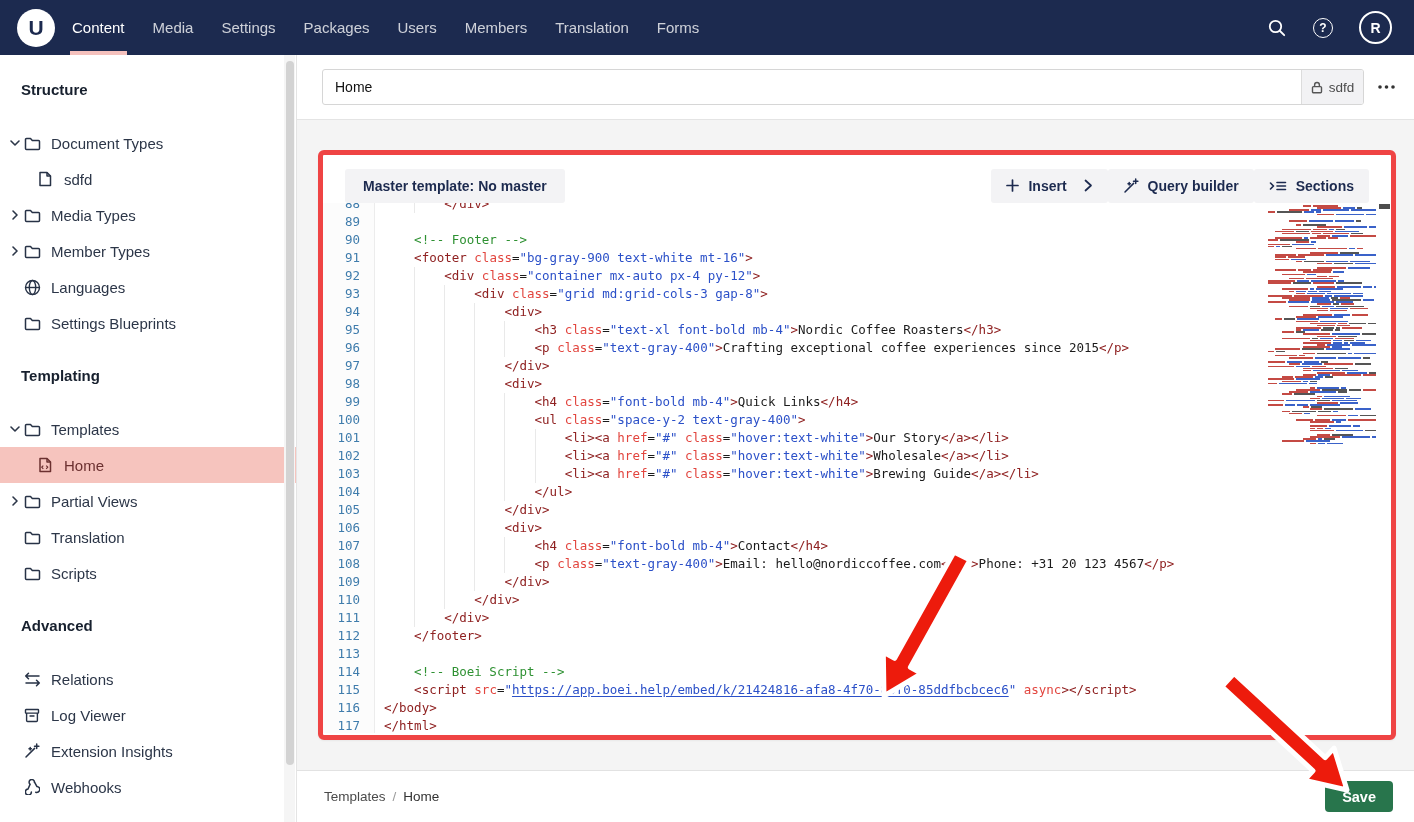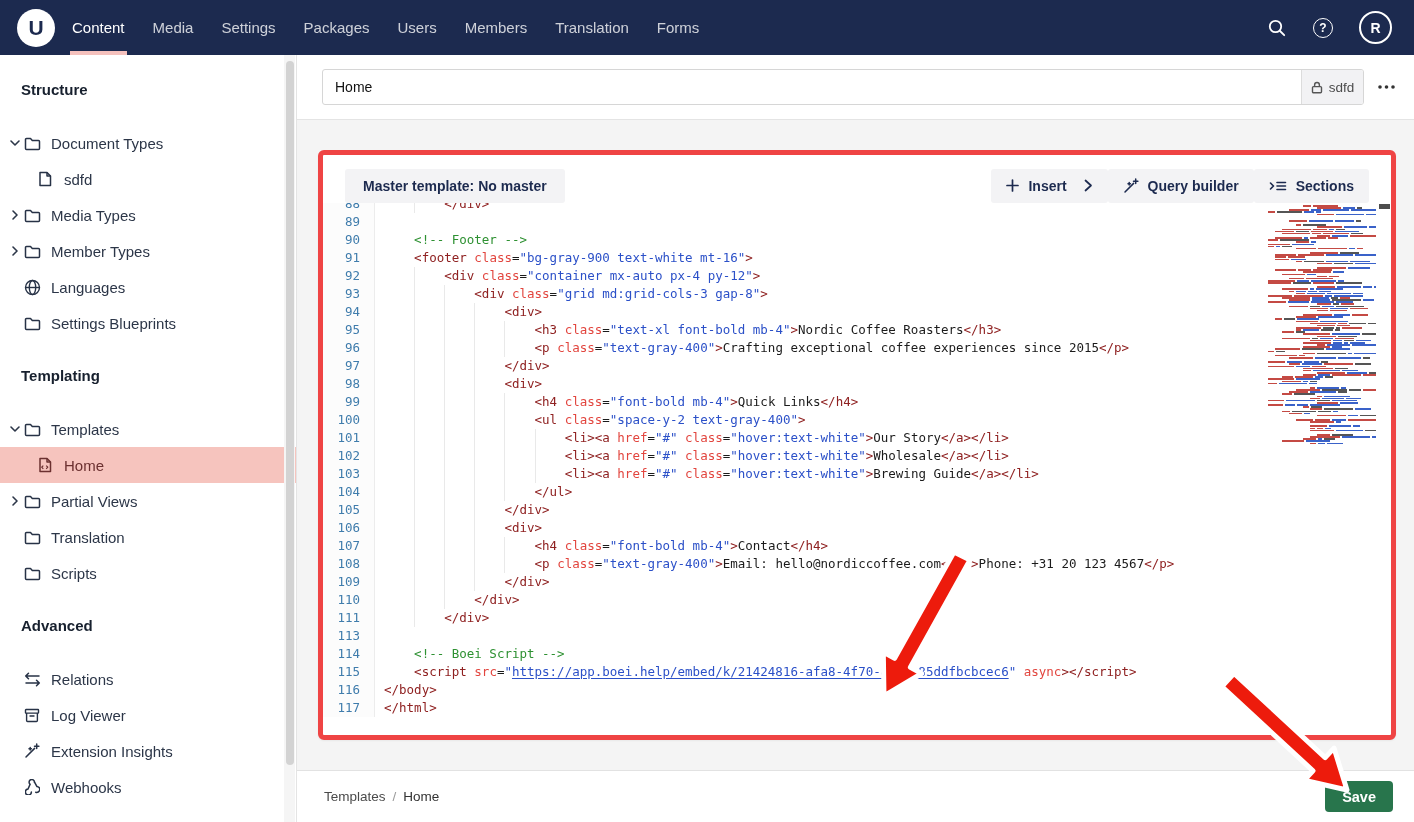--- a/index.html
+++ b/index.html
@@ -389,20 +389,21 @@
           <div class="code-line"><div class="gutter">102</div><div class="code"><span class="iguide first">    </span><span class="iguide">    </span><span class="iguide">    </span><span class="iguide">    </span><span class="iguide">    </span><span class="iguide">    </span><span class="tk-t">&lt;li&gt;&lt;a </span><span class="tk-a">href</span><span class="tk-p">=</span><span class="tk-s">"#"</span><span class="tk-p"> </span><span class="tk-a">class</span><span class="tk-p">=</span><span class="tk-s">"hover:text-white"</span><span class="tk-t">&gt;</span><span class="tk-p">Wholesale</span><span class="tk-t">&lt;/a&gt;&lt;/li&gt;</span></div></div>
           <div class="code-line"><div class="gutter">103</div><div class="code"><span class="iguide first">    </span><span class="iguide">    </span><span class="iguide">    </span><span class="iguide">    </span><span class="iguide">    </span><span class="iguide">    </span><span class="tk-t">&lt;li&gt;&lt;a </span><span class="tk-a">href</span><span class="tk-p">=</span><span class="tk-s">"#"</span><span class="tk-p"> </span><span class="tk-a">class</span><span class="tk-p">=</span><span class="tk-s">"hover:text-white"</span><span class="tk-t">&gt;</span><span class="tk-p">Brewing Guide</span><span class="tk-t">&lt;/a&gt;&lt;/li&gt;</span></div></div>
           <div class="code-line"><div class="gutter">104</div><div class="code"><span class="iguide first">    </span><span class="iguide">    </span><span class="iguide">    </span><span class="iguide">    </span><span class="iguide">    </span><span class="tk-t">&lt;/ul&gt;</span></div></div>
           <div class="code-line"><div class="gutter">105</div><div class="code"><span class="iguide first">    </span><span class="iguide">    </span><span class="iguide">    </span><span class="iguide">    </span><span class="tk-t">&lt;/div&gt;</span></div></div>
           <div class="code-line"><div class="gutter">106</div><div class="code"><span class="iguide first">    </span><span class="iguide">    </span><span class="iguide">    </span><span class="iguide">    </span><span class="tk-t">&lt;div&gt;</span></div></div>
           <div class="code-line"><div class="gutter">107</div><div class="code"><span class="iguide first">    </span><span class="iguide">    </span><span class="iguide">    </span><span class="iguide">    </span><span class="iguide">    </span><span class="tk-t">&lt;h4 </span><span class="tk-a">class</span><span class="tk-p">=</span><span class="tk-s">"font-bold mb-4"</span><span class="tk-t">&gt;</span><span class="tk-p">Contact</span><span class="tk-t">&lt;/h4&gt;</span></div></div>
           <div class="code-line"><div class="gutter">108</div><div class="code"><span class="iguide first">    </span><span class="iguide">    </span><span class="iguide">    </span><span class="iguide">    </span><span class="iguide">    </span><span class="tk-t">&lt;p </span><span class="tk-a">class</span><span class="tk-p">=</span><span class="tk-s">"text-gray-400"</span><span class="tk-t">&gt;</span><span class="tk-p">Email: hello@nordiccoffee.com</span><span class="tk-t">&lt;br/&gt;</span><span class="tk-p">Phone: +31 20 123 4567</span><span class="tk-t">&lt;/p&gt;</span></div></div>
           <div class="code-line"><div class="gutter">109</div><div class="code"><span class="iguide first">    </span><span class="iguide">    </span><span class="iguide">    </span><span class="iguide">    </span><span class="tk-t">&lt;/div&gt;</span></div></div>
           <div class="code-line"><div class="gutter">110</div><div class="code"><span class="iguide first">    </span><span class="iguide">    </span><span class="iguide">    </span><span class="tk-t">&lt;/div&gt;</span></div></div>
           <div class="code-line"><div class="gutter">111</div><div class="code"><span class="iguide first">    </span><span class="iguide">    </span><span class="tk-t">&lt;/div&gt;</span></div></div>
+          <div class="code-line"><div class="gutter">112</div><div class="code"><span class="iguide first">    </span><span class="tk-t">&lt;/footer&gt;</span></div></div>
           <div class="code-line"><div class="gutter">113</div><div class="code"></div></div>
           <div class="code-line"><div class="gutter">114</div><div class="code"><span class="iguide first">    </span><span class="tk-c">&lt;!-- Boei Script --&gt;</span></div></div>
           <div class="code-line"><div class="gutter">115</div><div class="code"><span class="iguide first">    </span><span class="tk-t">&lt;script </span><span class="tk-a">src</span><span class="tk-p">=</span><span class="tk-s">"</span><span class="tk-u">https://app.boei.help/embed/k/21424816-afa8-4f70-85f0-85ddfbcbcec6</span><span class="tk-s">"</span><span class="tk-p"> </span><span class="tk-a">async</span><span class="tk-t">&gt;&lt;/script&gt;</span></div></div>
           <div class="code-line"><div class="gutter">116</div><div class="code"><span class="tk-t">&lt;/body&gt;</span></div></div>
           <div class="code-line"><div class="gutter">117</div><div class="code"><span class="tk-t">&lt;/html&gt;</span></div></div>
         </div>
     </div>
     <div class="minimap">
         <div class="mm-row" style="padding-left: 37px;">
           <span class="mm-seg" style="background: rgb(196, 74, 68); width: 8.29593px;"></span>

